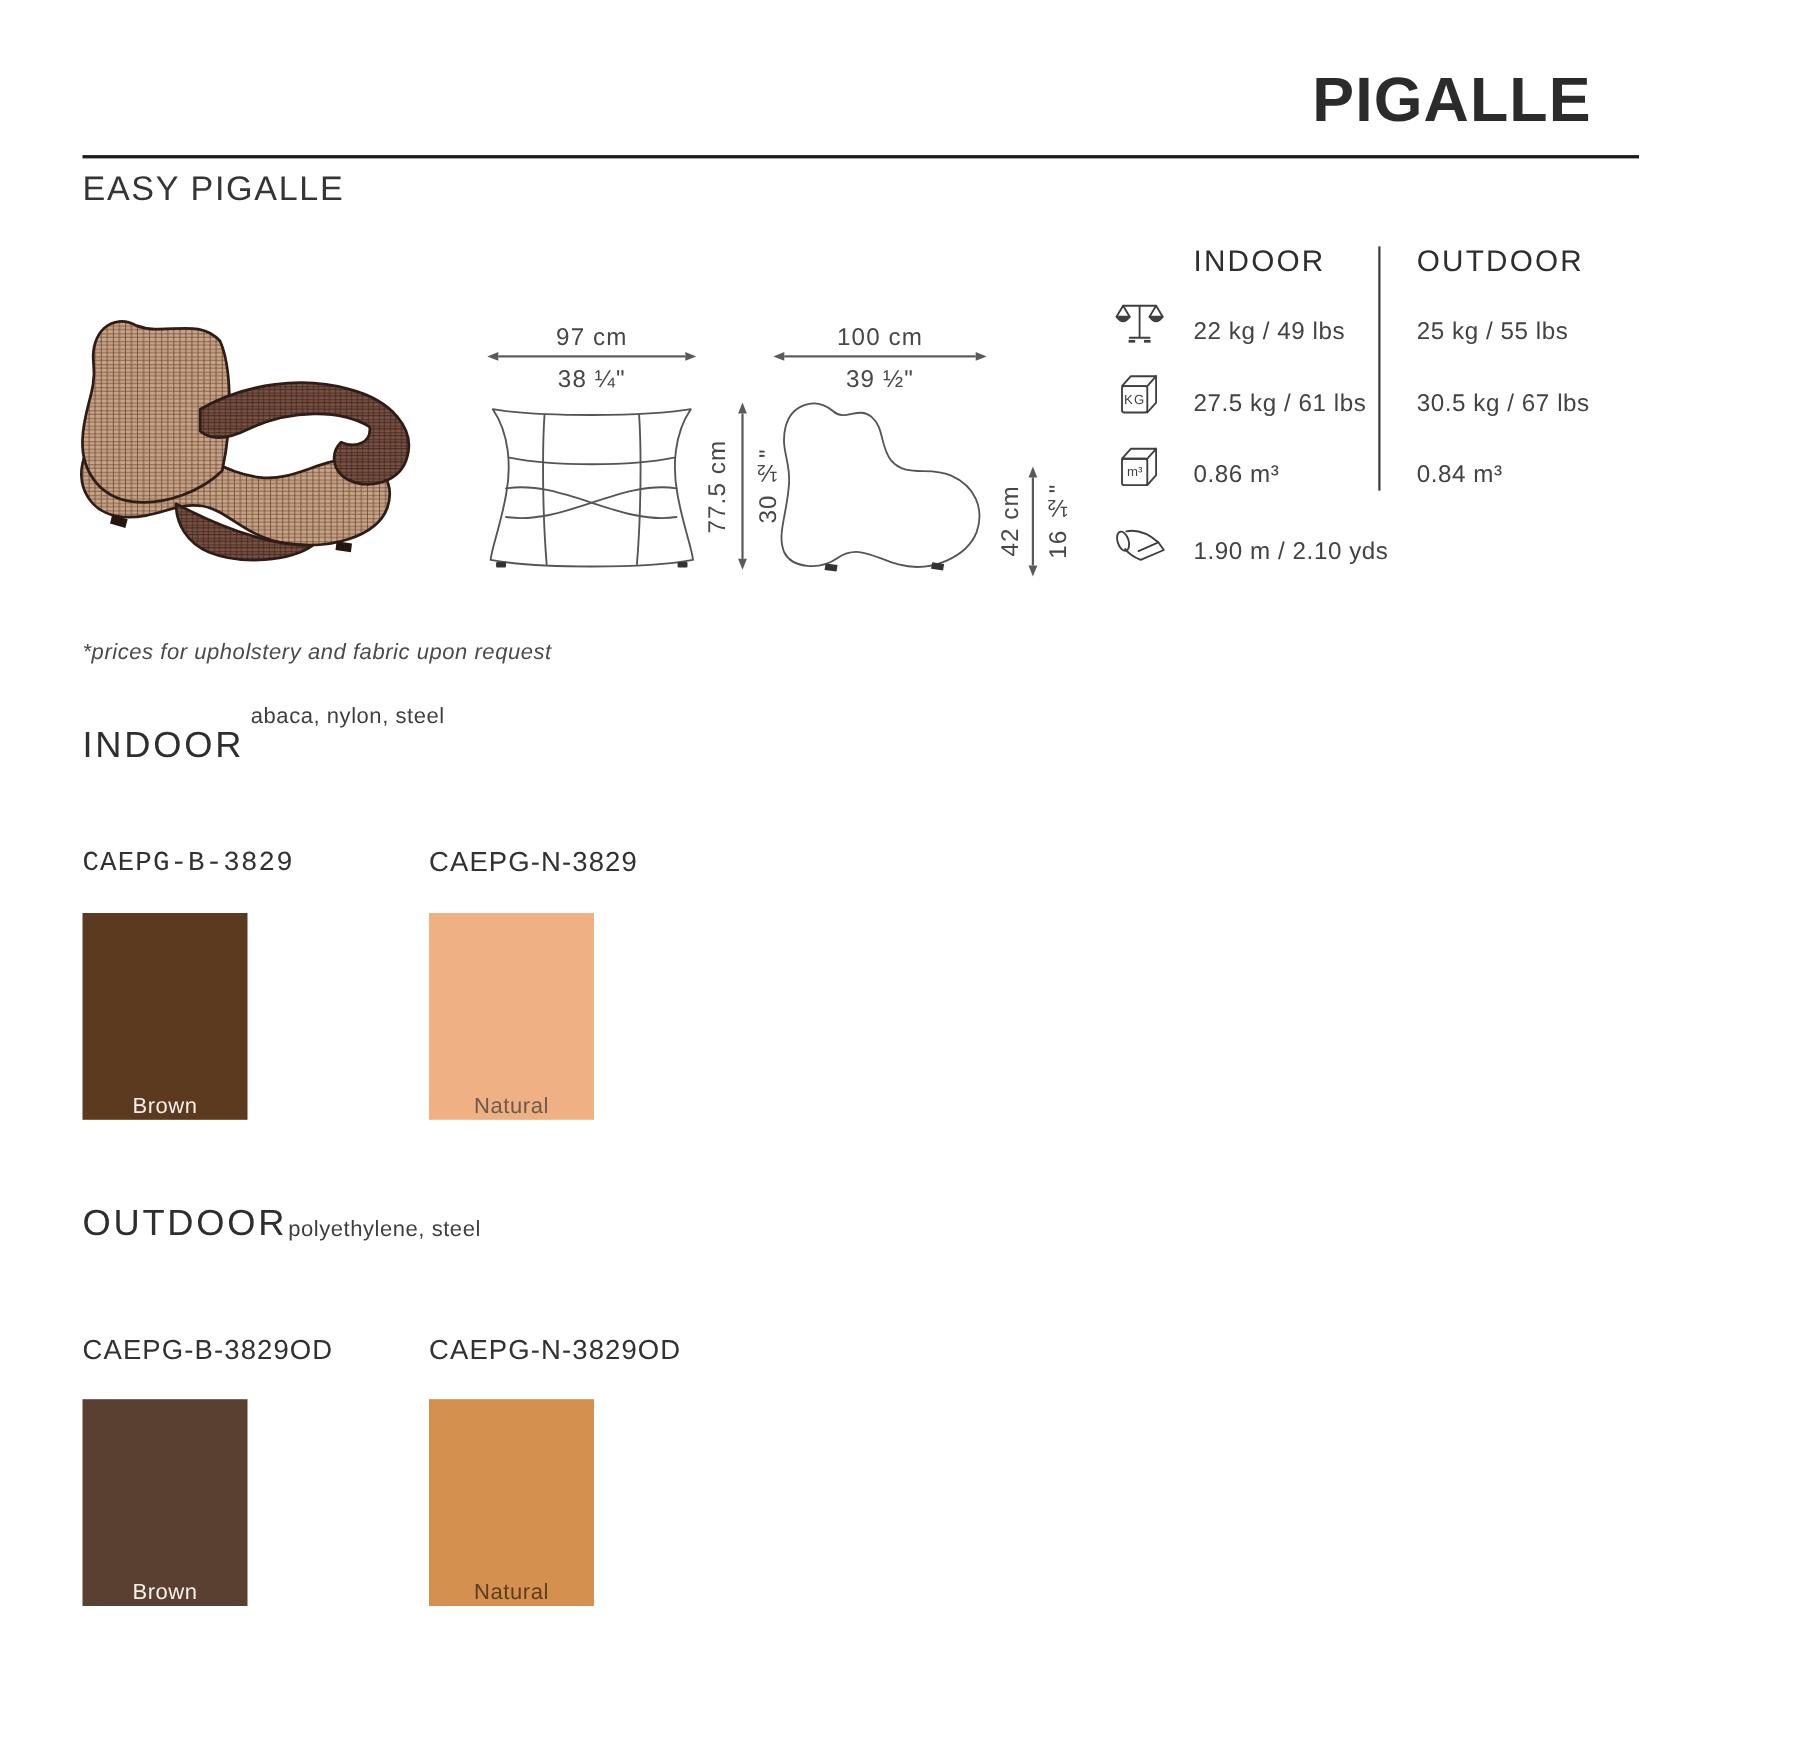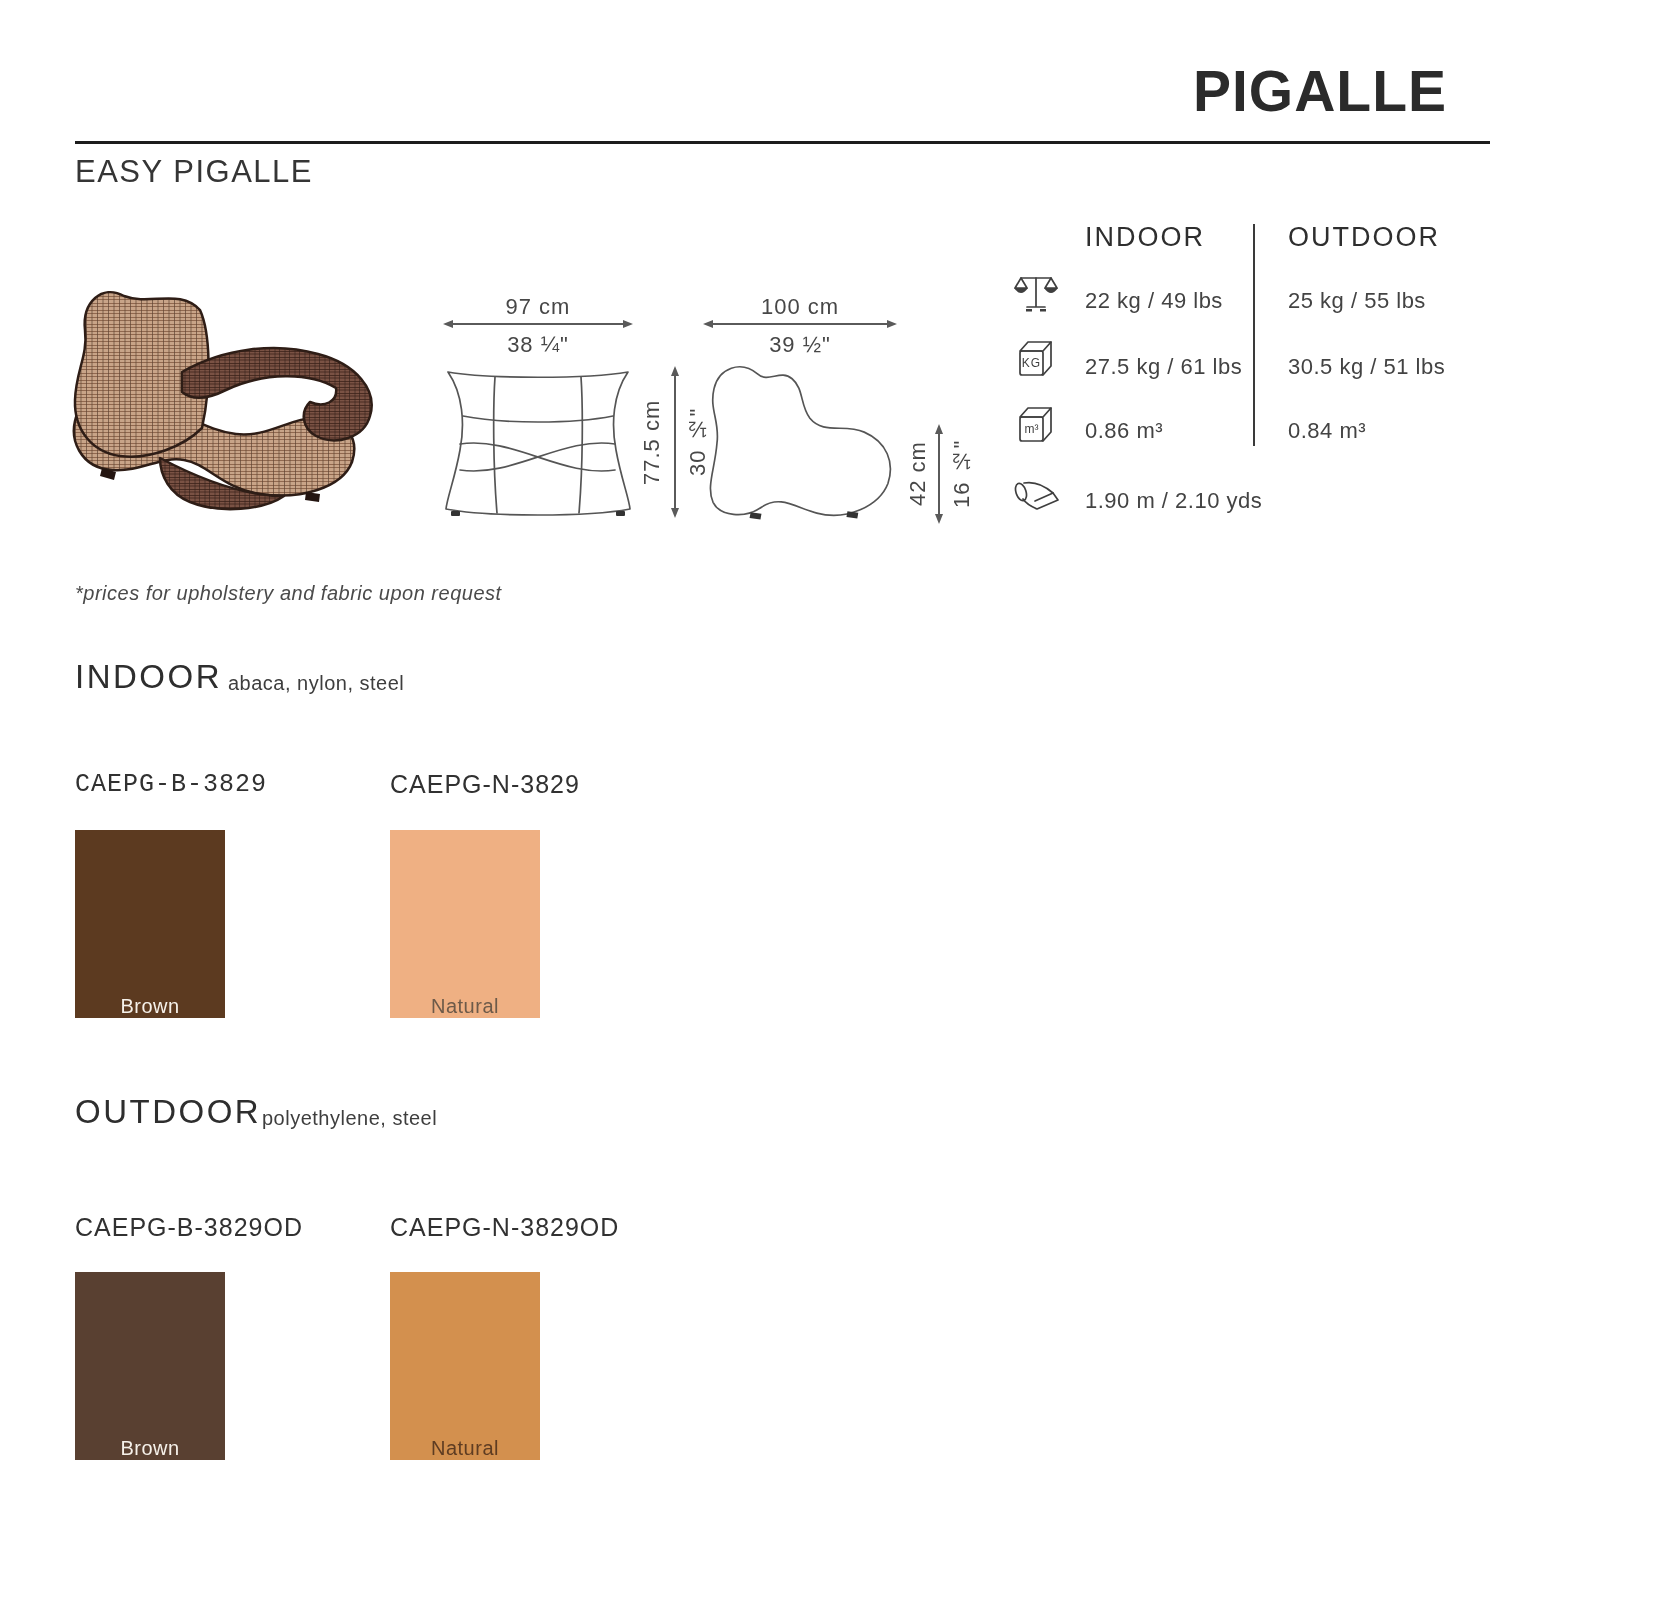--- a/index.html
+++ b/index.html
@@ -149,21 +149,21 @@
 
   <div class="abs" style="left:1015px;top:338px;">
     <svg width="44" height="44" viewBox="0 0 44 44">
       <rect class="icon-line" x="5" y="13" width="23" height="24" rx="2"></rect>
       <path class="icon-line" d="M5,13 L13,4 H36 L28,13 Z"></path>
       <path class="icon-line" d="M36,4 V28 L28,37"></path>
       <text class="icon-text" x="16.5" y="29" font-size="12" letter-spacing="1" text-anchor="middle">KG</text>
     </svg>
   </div>
   <div class="abs spec-val" style="left:1085px;top:354px;">27.5 kg / 61 lbs</div>
-  <div class="abs spec-val" style="left:1288px;top:354px;">30.5 kg / 51 lbs</div>
+  <div class="abs spec-val" style="left:1288px;top:354px;">30.5 kg / 67 lbs</div>
 
   <div class="abs" style="left:1015px;top:404px;text-align:center;">
     <svg width="44" height="44" viewBox="0 0 44 44">
       <rect class="icon-line" x="5" y="13" width="23" height="24" rx="2"></rect>
       <path class="icon-line" d="M5,13 L13,4 H36 L28,13 Z"></path>
       <path class="icon-line" d="M36,4 V28 L28,37"></path>
       <text class="icon-text" x="16.5" y="29" font-size="12" text-anchor="middle">m³</text>
     </svg>
   </div>
   <div class="abs spec-val" style="left:1085px;top:418px;">0.86 m³</div>
@@ -174,21 +174,21 @@
       <ellipse class="icon-line" cx="10" cy="14" rx="5" ry="9" transform="rotate(-18 10 14)"></ellipse>
       <path class="icon-line" d="M13,5 C24,3 34,8 42,15 L47,22 L26,31 C19,28 14,24 12,21"></path>
       <path class="icon-line" d="M42,15 L24,23"></path>
     </svg>
   </div>
   <div class="abs spec-val" style="left:1085px;top:488px;">1.90 m / 2.10 yds</div>
 
   <div class="abs note" style="left:75px;top:582px;">*prices for upholstery and fabric upon request</div>
 
   <div class="abs section-title" style="left:75px;top:658px;">INDOOR</div>
-  <div class="abs materials" style="left:228px;top:672px;">abaca, nylon, steel</div>
+  <div class="abs materials" style="left:228px;top:640px;">abaca, nylon, steel</div>
 
   <div class="abs code" style="left:75px;top:770px;font-family:Liberation Mono, monospace;">CAEPG-B-3829</div>
   <div class="abs code" style="left:390px;top:770px;">CAEPG-N-3829</div>
 
   <div class="abs swatch" style="left: 75px; top: 830px; background-color: rgb(92, 58, 32);">
     <span class="swatch-label" style="color: rgb(246, 241, 234);">Brown</span>
   </div>
   <div class="abs swatch" style="left: 390px; top: 830px; background-color: rgb(239, 176, 131);">
     <span class="swatch-label" style="color: rgb(109, 90, 73);">Natural</span>
   </div>

